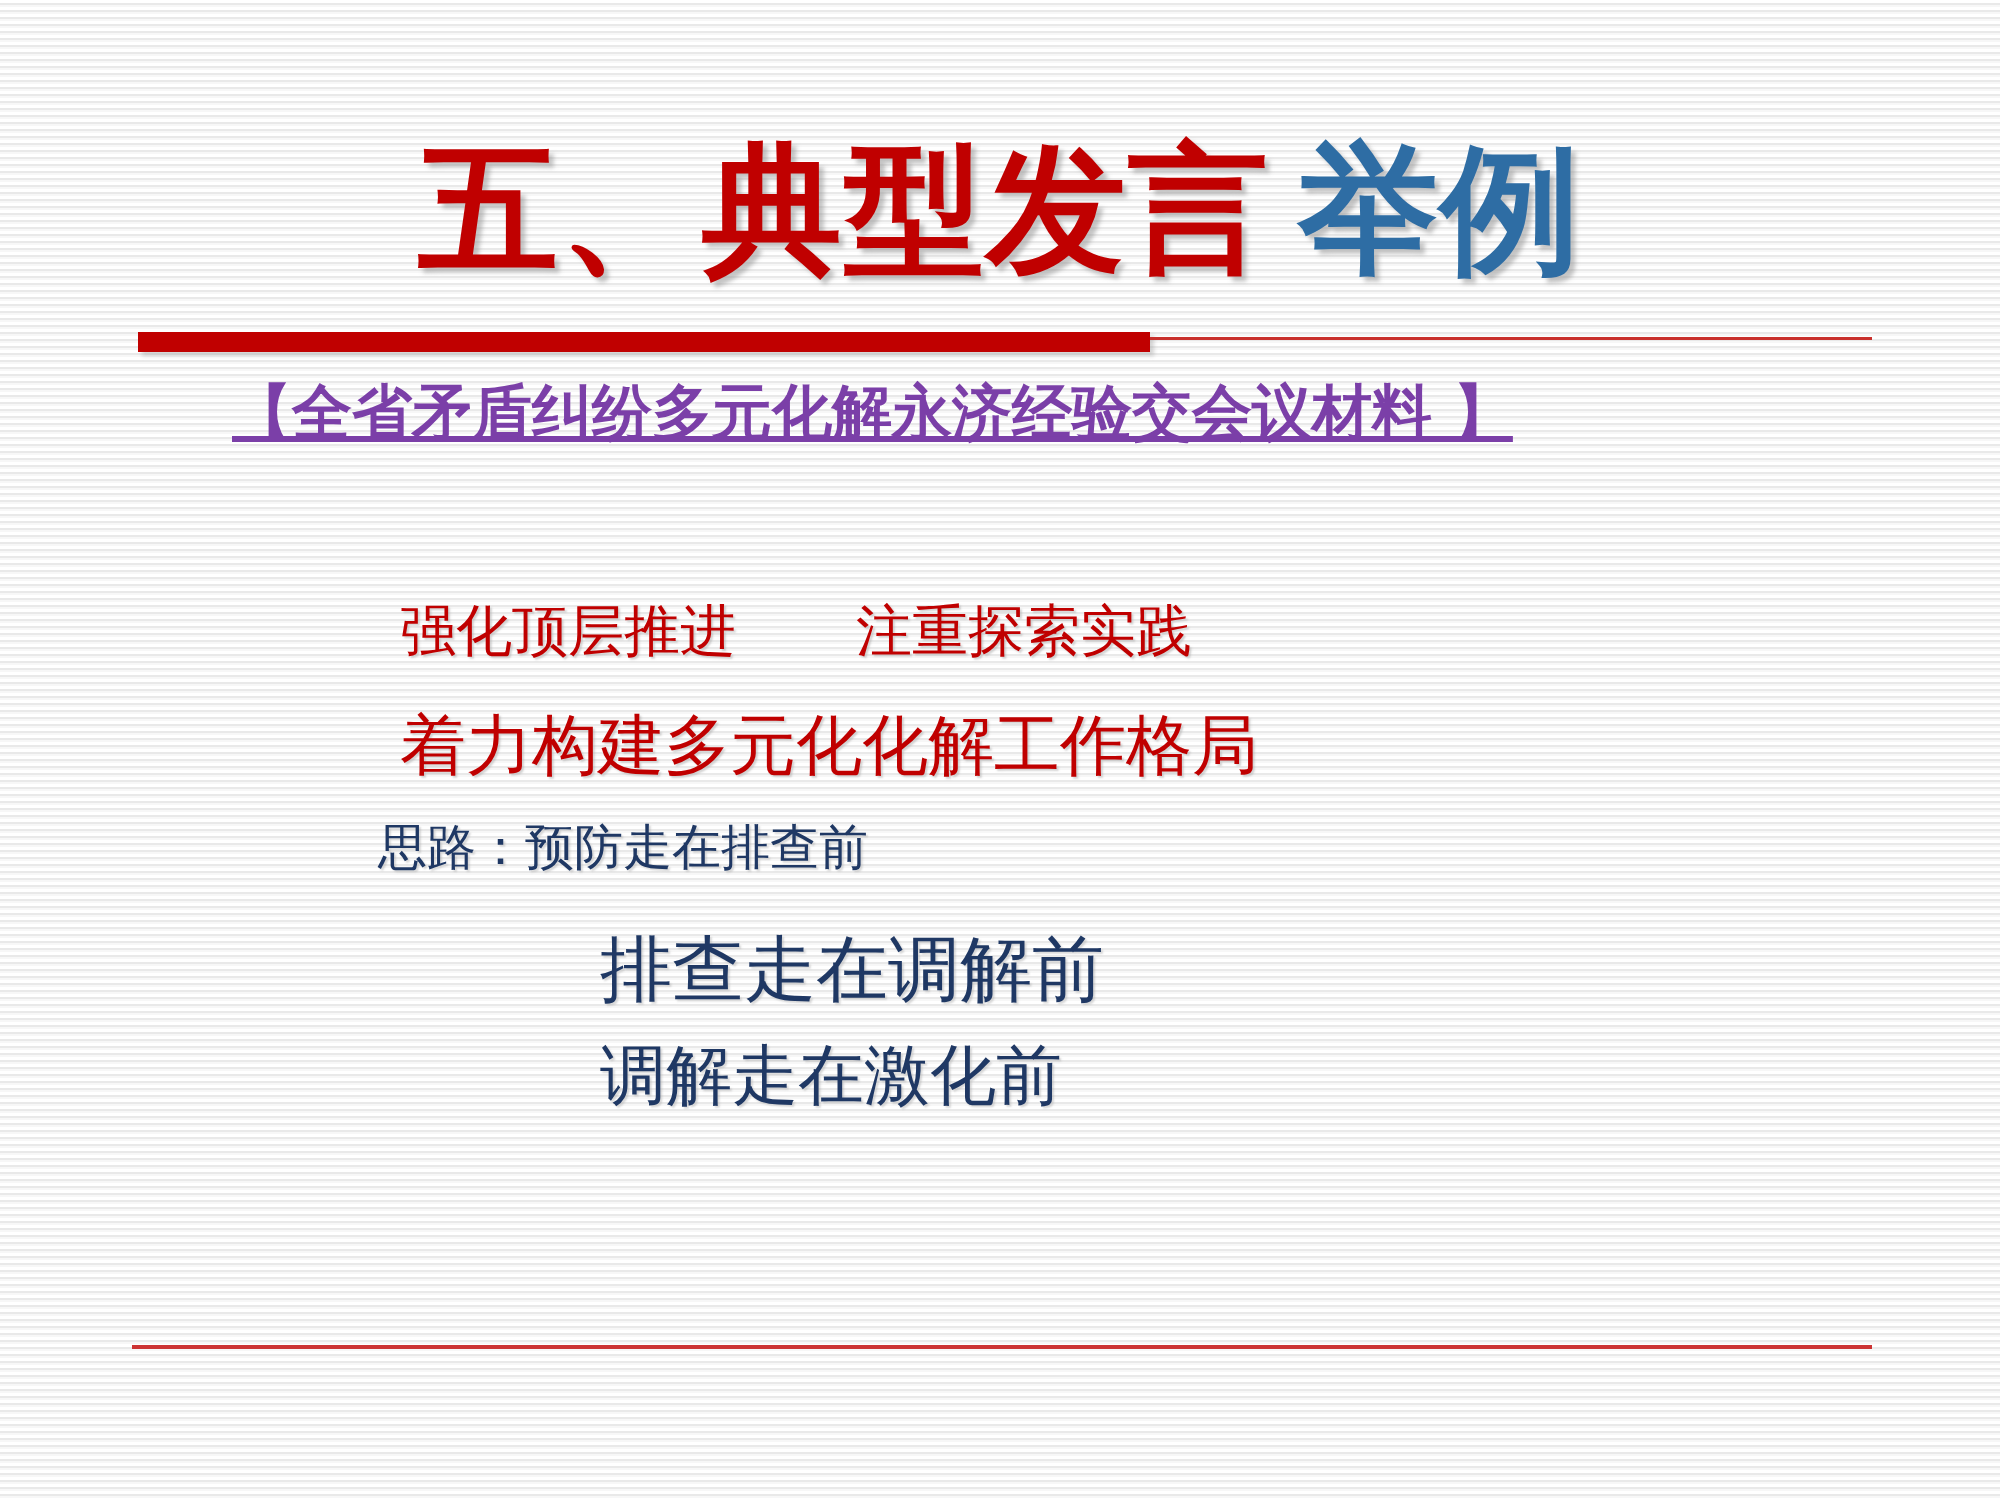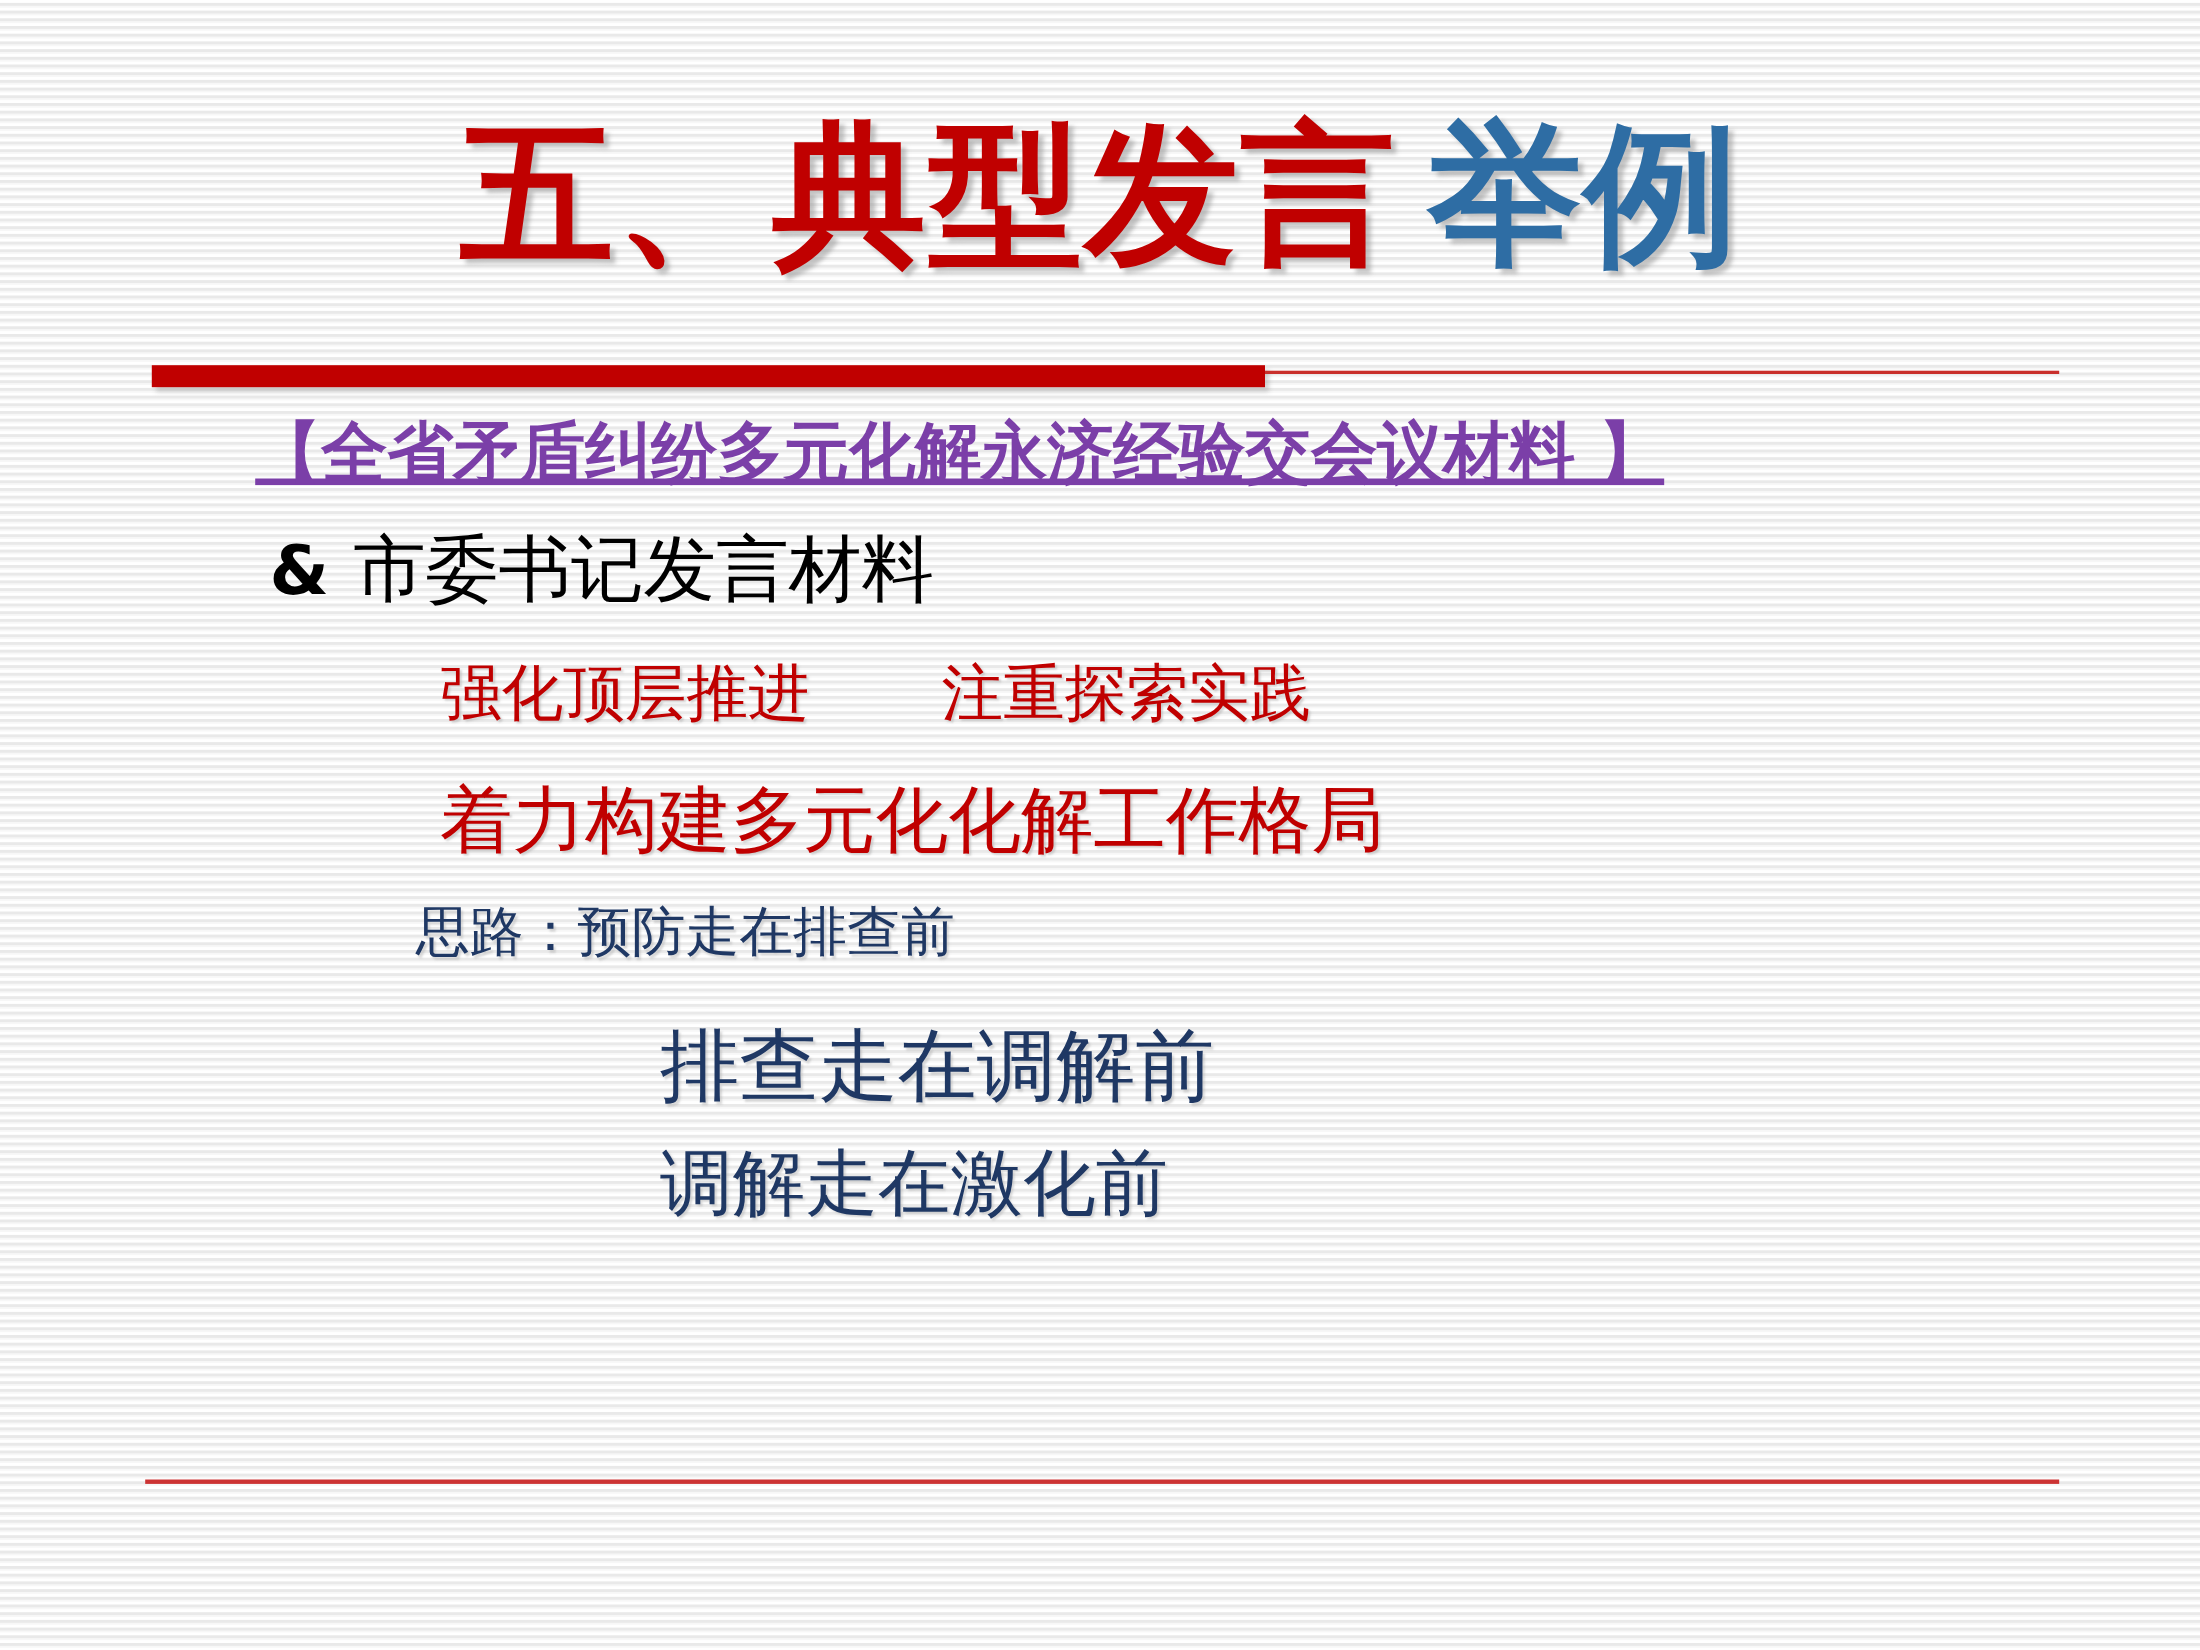--- a/index.html
+++ b/index.html
@@ -52,20 +52,21 @@
     vertical-align: baseline;
   }
   .title-main {
     color: #c00000;
     text-shadow: 5px 5px 4px rgba(150,150,150,0.55);
   }
   .title-sub {
     color: #2e6da4;
     margin-left: 28px;
     text-shadow: 5px 5px 4px rgba(150,150,150,0.55);
+    margin-top: 32px;
   }
 
   
   .rule-thick {
     position: absolute;
     left: 138px;
     top: 332px;
     width: 1012px;
     height: 20px;
     background: #c00000;
@@ -176,23 +177,20 @@
 
   <div class="title-row">
     <span class="title-main">五、典型发言</span><span class="title-sub">举例</span>
   </div>
 
   <div class="rule-thick"></div>
   <div class="rule-thin-top"></div>
 
   <div class="line bracket-line">【全省矛盾纠纷多元化解永济经验交会议材料 】</div>
 
-  <div class="line speaker-line">
-    <span class="amp">&amp;</span><span class="txt">市委书记发言材料</span>
-  </div>
 
   <div class="line red-line-1">
     <span>强化顶层推进</span><span class="gap"></span><span>注重探索实践</span>
   </div>
 
   <div class="line red-line-2">着力构建多元化化解工作格局</div>
 
   <div class="line blue-line-1">思路：预防走在排查前</div>
 
   <div class="line blue-line-2">排查走在调解前</div>

